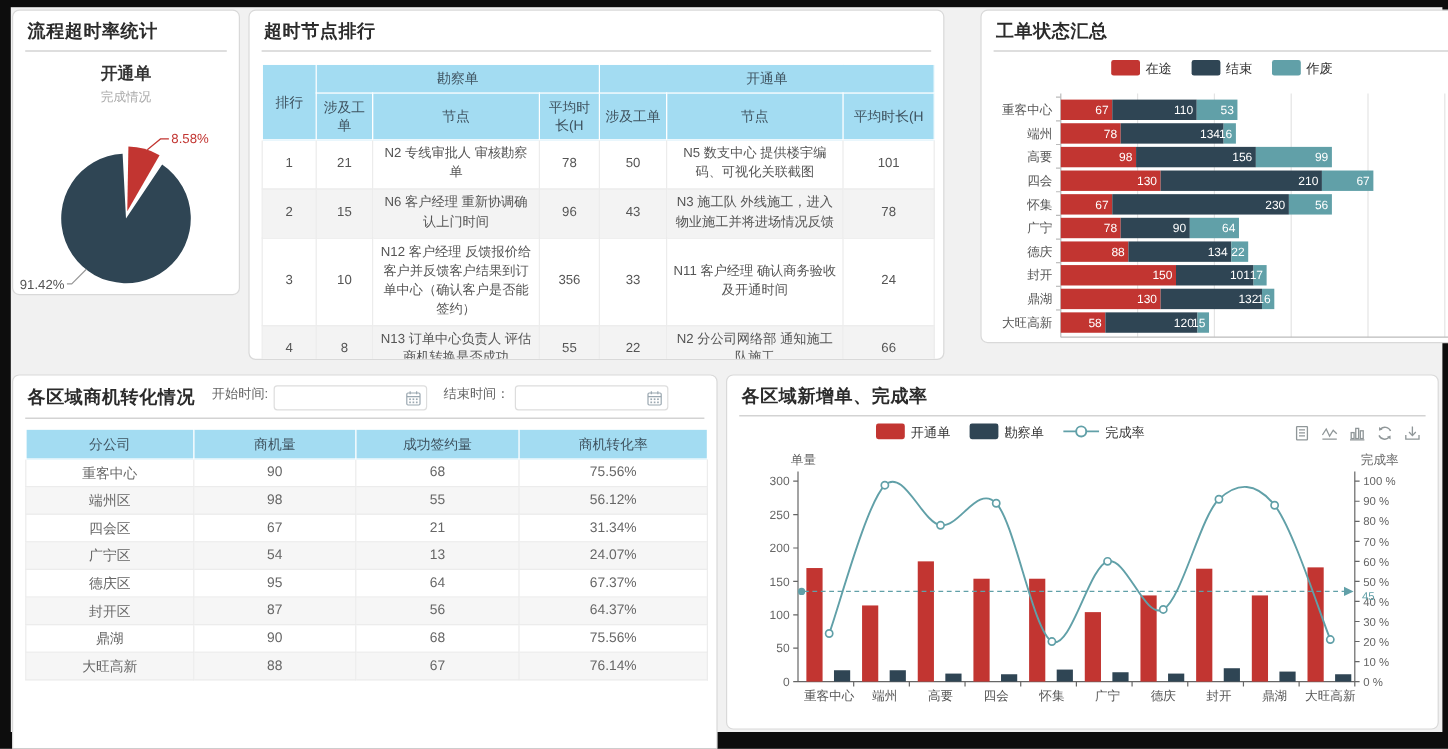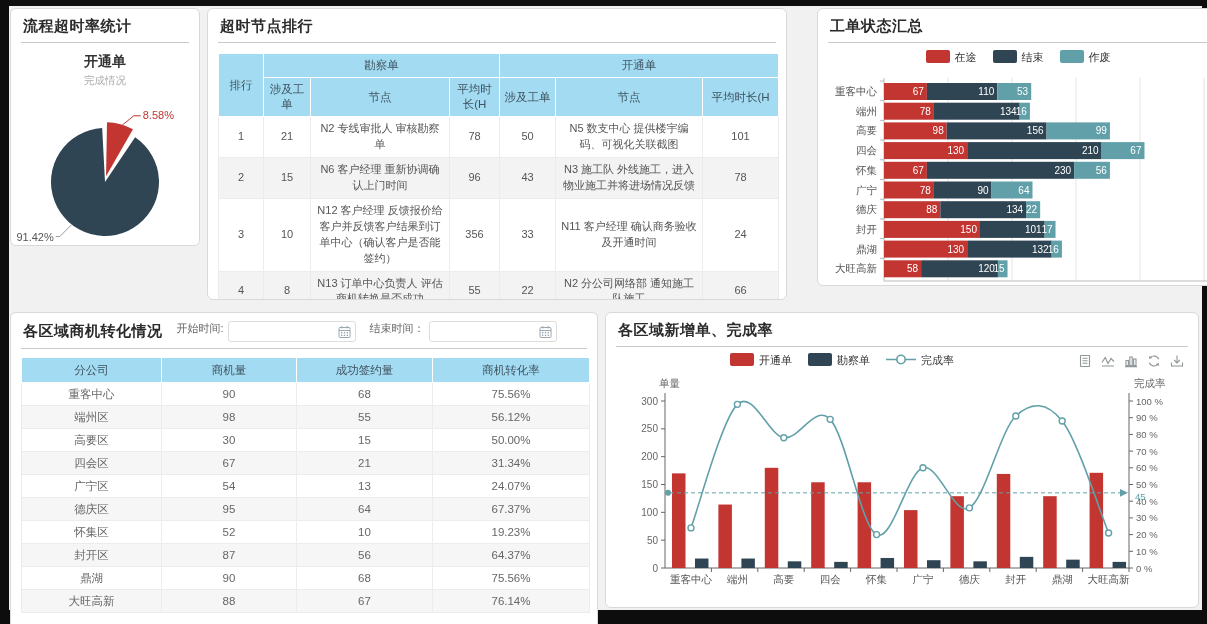--- a/index.html
+++ b/index.html
@@ -327,48 +327,36 @@
             <td>68</td>
             <td>75.56%</td>
           </tr>
           <tr>
             <td>端州区</td>
             <td>98</td>
             <td>55</td>
             <td>56.12%</td>
           </tr>
           <tr>
-            <td>高要区</td>
-            <td>30</td>
-            <td>15</td>
-            <td>50.00%</td>
-          </tr>
-          <tr>
             <td>四会区</td>
             <td>67</td>
             <td>21</td>
             <td>31.34%</td>
           </tr>
           <tr>
             <td>广宁区</td>
             <td>54</td>
             <td>13</td>
             <td>24.07%</td>
           </tr>
           <tr>
             <td>德庆区</td>
             <td>95</td>
             <td>64</td>
             <td>67.37%</td>
-          </tr>
-          <tr>
-            <td>怀集区</td>
-            <td>52</td>
-            <td>10</td>
-            <td>19.23%</td>
           </tr>
           <tr>
             <td>封开区</td>
             <td>87</td>
             <td>56</td>
             <td>64.37%</td>
           </tr>
           <tr>
             <td>鼎湖</td>
             <td>90</td>

